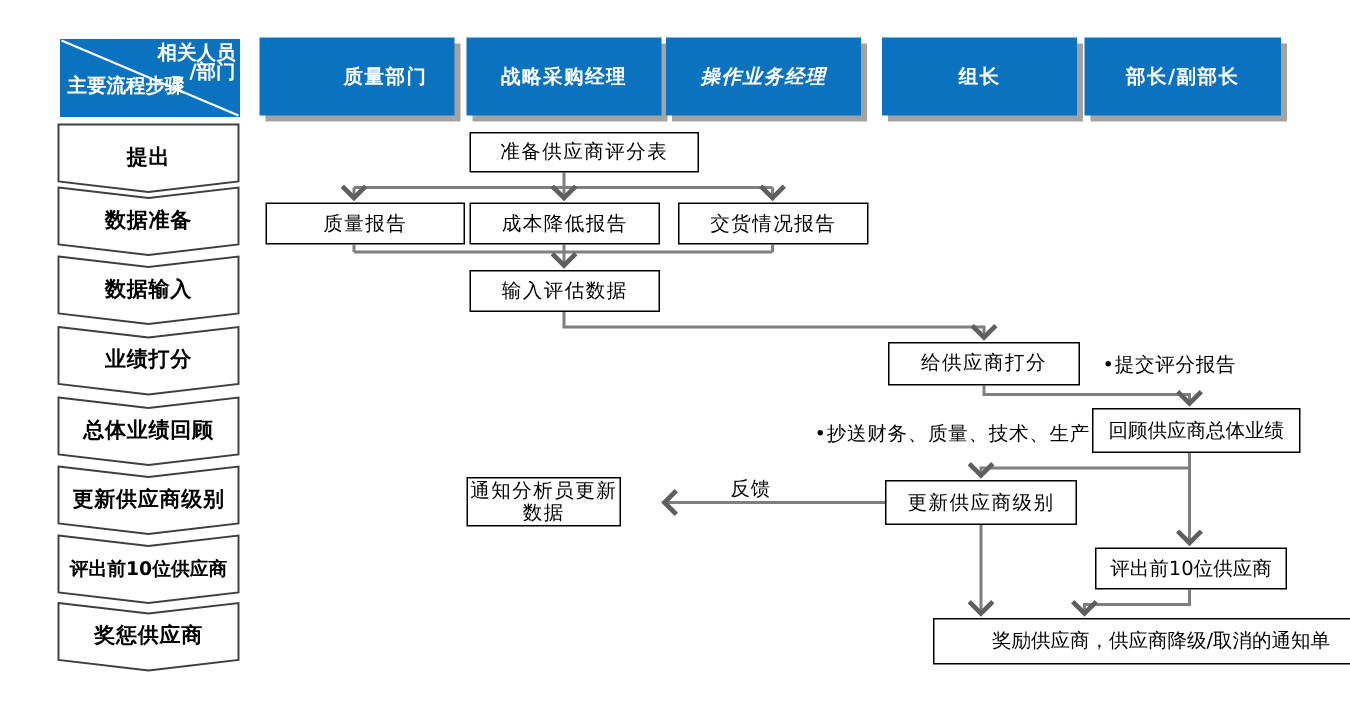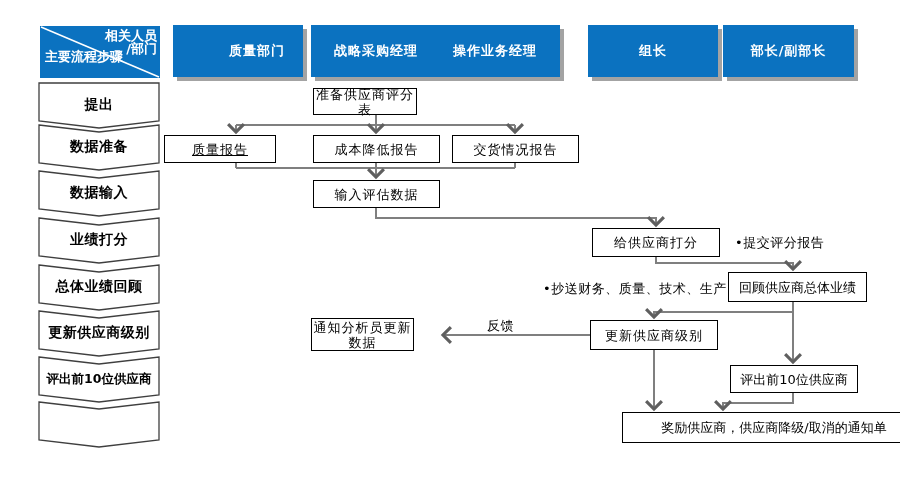--- a/index.html
+++ b/index.html
@@ -89,21 +89,21 @@
     </svg>
     <div class="tr">
       <div>相关人员</div>
       <div>/部门</div>
     </div>
     <div class="bl">主要流程步骤</div>
   </div>
 
   <div class="lane-header" style="left:173px; top:25px; width:130px;padding-left:38px;">质量部门</div>
   <div class="lane-header" style="left:311px; top:25px; width:130px;">战略采购经理</div>
-  <div class="lane-header" style="left:430px; top:25px; width:130px;">操作业务经理</div>
+  <div class="lane-header" style="left:444px; top:25px; width:130px;font-style:italic;">操作业务经理</div>
   <div class="lane-header" style="left:588px; top:25px; width:130px;">组长</div>
   <div class="lane-header" style="left:723px; top:25px; width:131px;">部长/副部长</div>
 
   <div class="chevron" style="top:82px;">
     <svg width="122" height="47" viewBox="0 0 122 47">
         <polygon points="1,1 121,1 121,39 61,46 1,39" fill="#fff" stroke="#3f3f3f" stroke-width="1.3"></polygon>
       </svg>
     <div class="step-label">提出</div>
   </div>
   <div class="chevron" style="top:124px;">
@@ -139,24 +139,25 @@
   <div class="chevron" style="top:356px;">
     <svg width="122" height="47" viewBox="0 0 122 47">
         <polygon points="1,1 61,8 121,1 121,39 61,46 1,39" fill="#fff" stroke="#3f3f3f" stroke-width="1.3"></polygon>
       </svg>
     <div class="step-label tight">评出前10位供应商</div>
   </div>
   <div class="chevron" style="top:401px;">
     <svg width="122" height="47" viewBox="0 0 122 47">
         <polygon points="1,1 61,8 121,1 121,39 61,46 1,39" fill="#fff" stroke="#3f3f3f" stroke-width="1.3"></polygon>
       </svg>
+    <div class="step-label">奖惩供应商</div>
   </div>
 
-  <div class="flow-box" style="left:313px; top:88px; width:104px; height:27px;">准备供应商评分表</div>
-  <div class="flow-box" style="left:164px; top:135px; width:112px; height:28px;text-decoration:underline;">质量报告</div>
+  <div class="flow-box" style="left:313px; top:88px; width:153px; height:27px;">准备供应商评分表</div>
+  <div class="flow-box" style="left:177px; top:135px; width:133px; height:28px;">质量报告</div>
   <div class="flow-box" style="left:313px; top:135px; width:127px; height:28px;">成本降低报告</div>
   <div class="flow-box" style="left:452px; top:135px; width:127px; height:28px;">交货情况报告</div>
   <div class="flow-box" style="left:313px; top:180px; width:127px; height:28px;">输入评估数据</div>
   <div class="flow-box" style="left:592px; top:228px; width:128px; height:29px;">给供应商打分</div>
   <div class="flow-box nospace" style="left:728px; top:272px; width:139px; height:30px;">回顾供应商总体业绩</div>
   <div class="flow-box" style="left:590px; top:320px; width:128px; height:30px;">更新供应商级别</div>
   <div class="flow-box" style="left:311px; top:318px; width:103px; height:33px;">通知分析员更新数据</div>
   <div class="flow-box nospace" style="left:730px; top:365px; width:128px; height:28px;">评出前10位供应商</div>
   <div class="flow-box nospace" style="left:622px; top:412px; width:304px; height:31px;">奖励供应商，供应商降级/取消的通知单</div>
 

